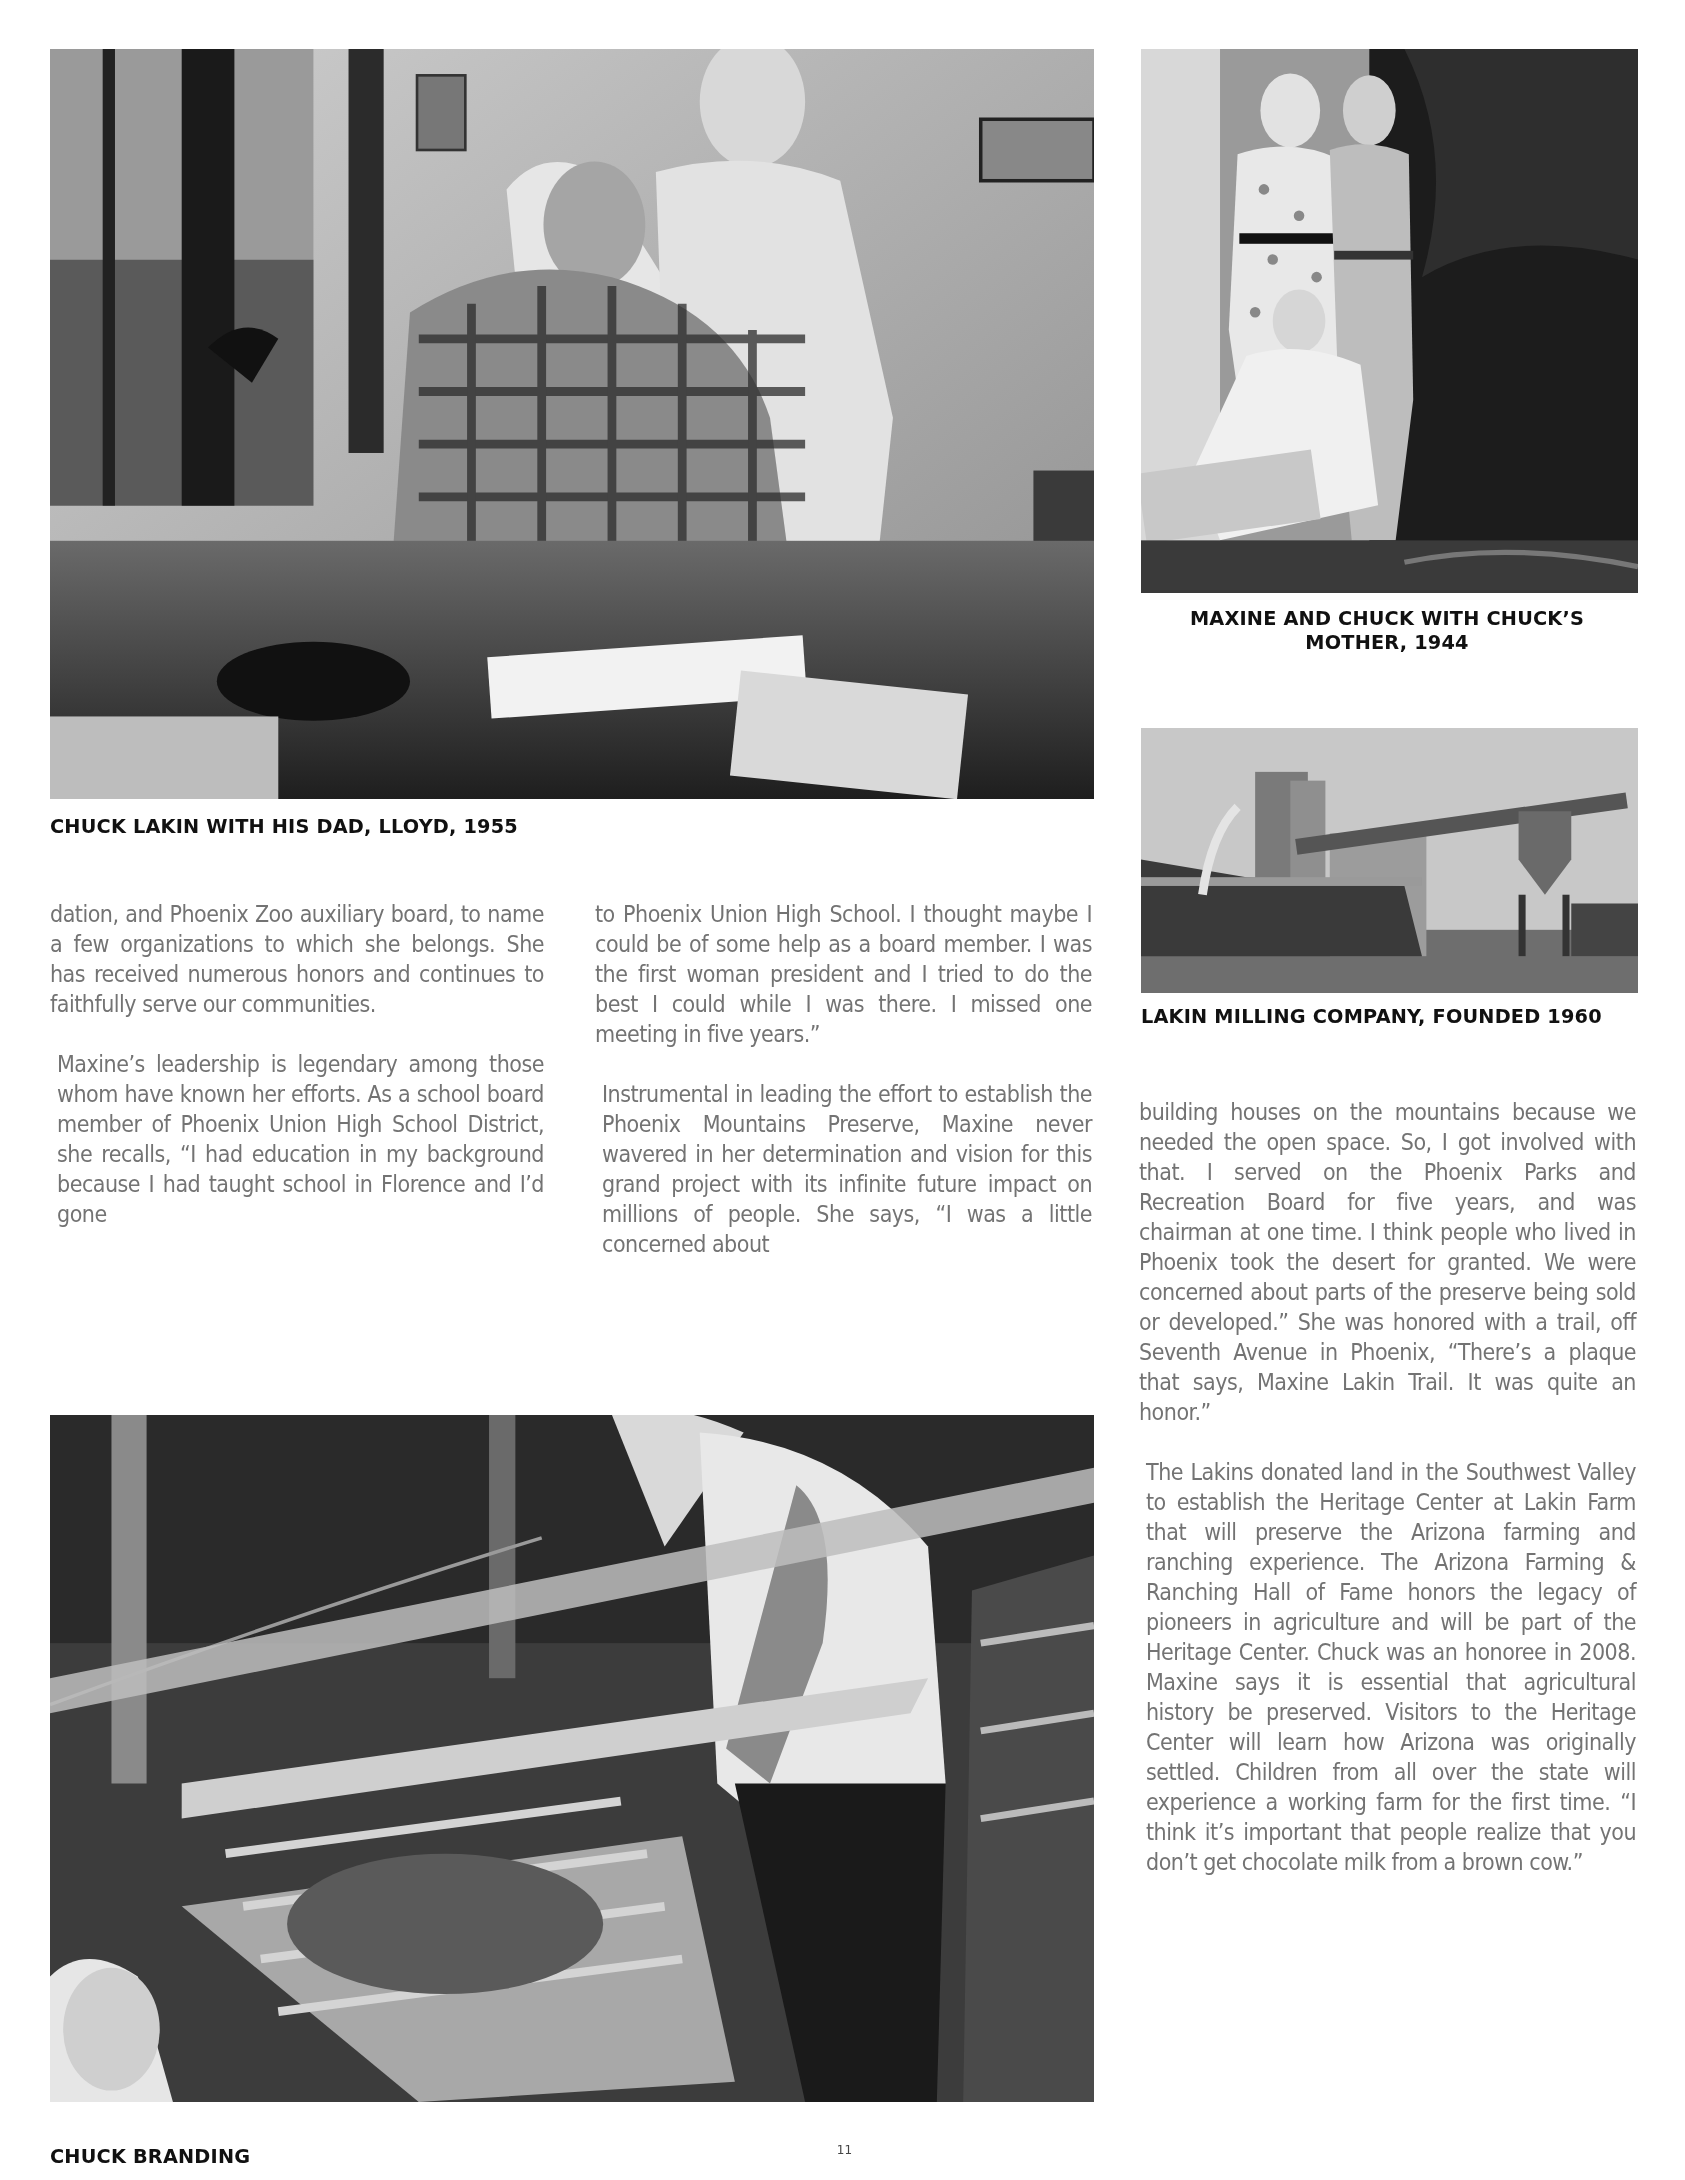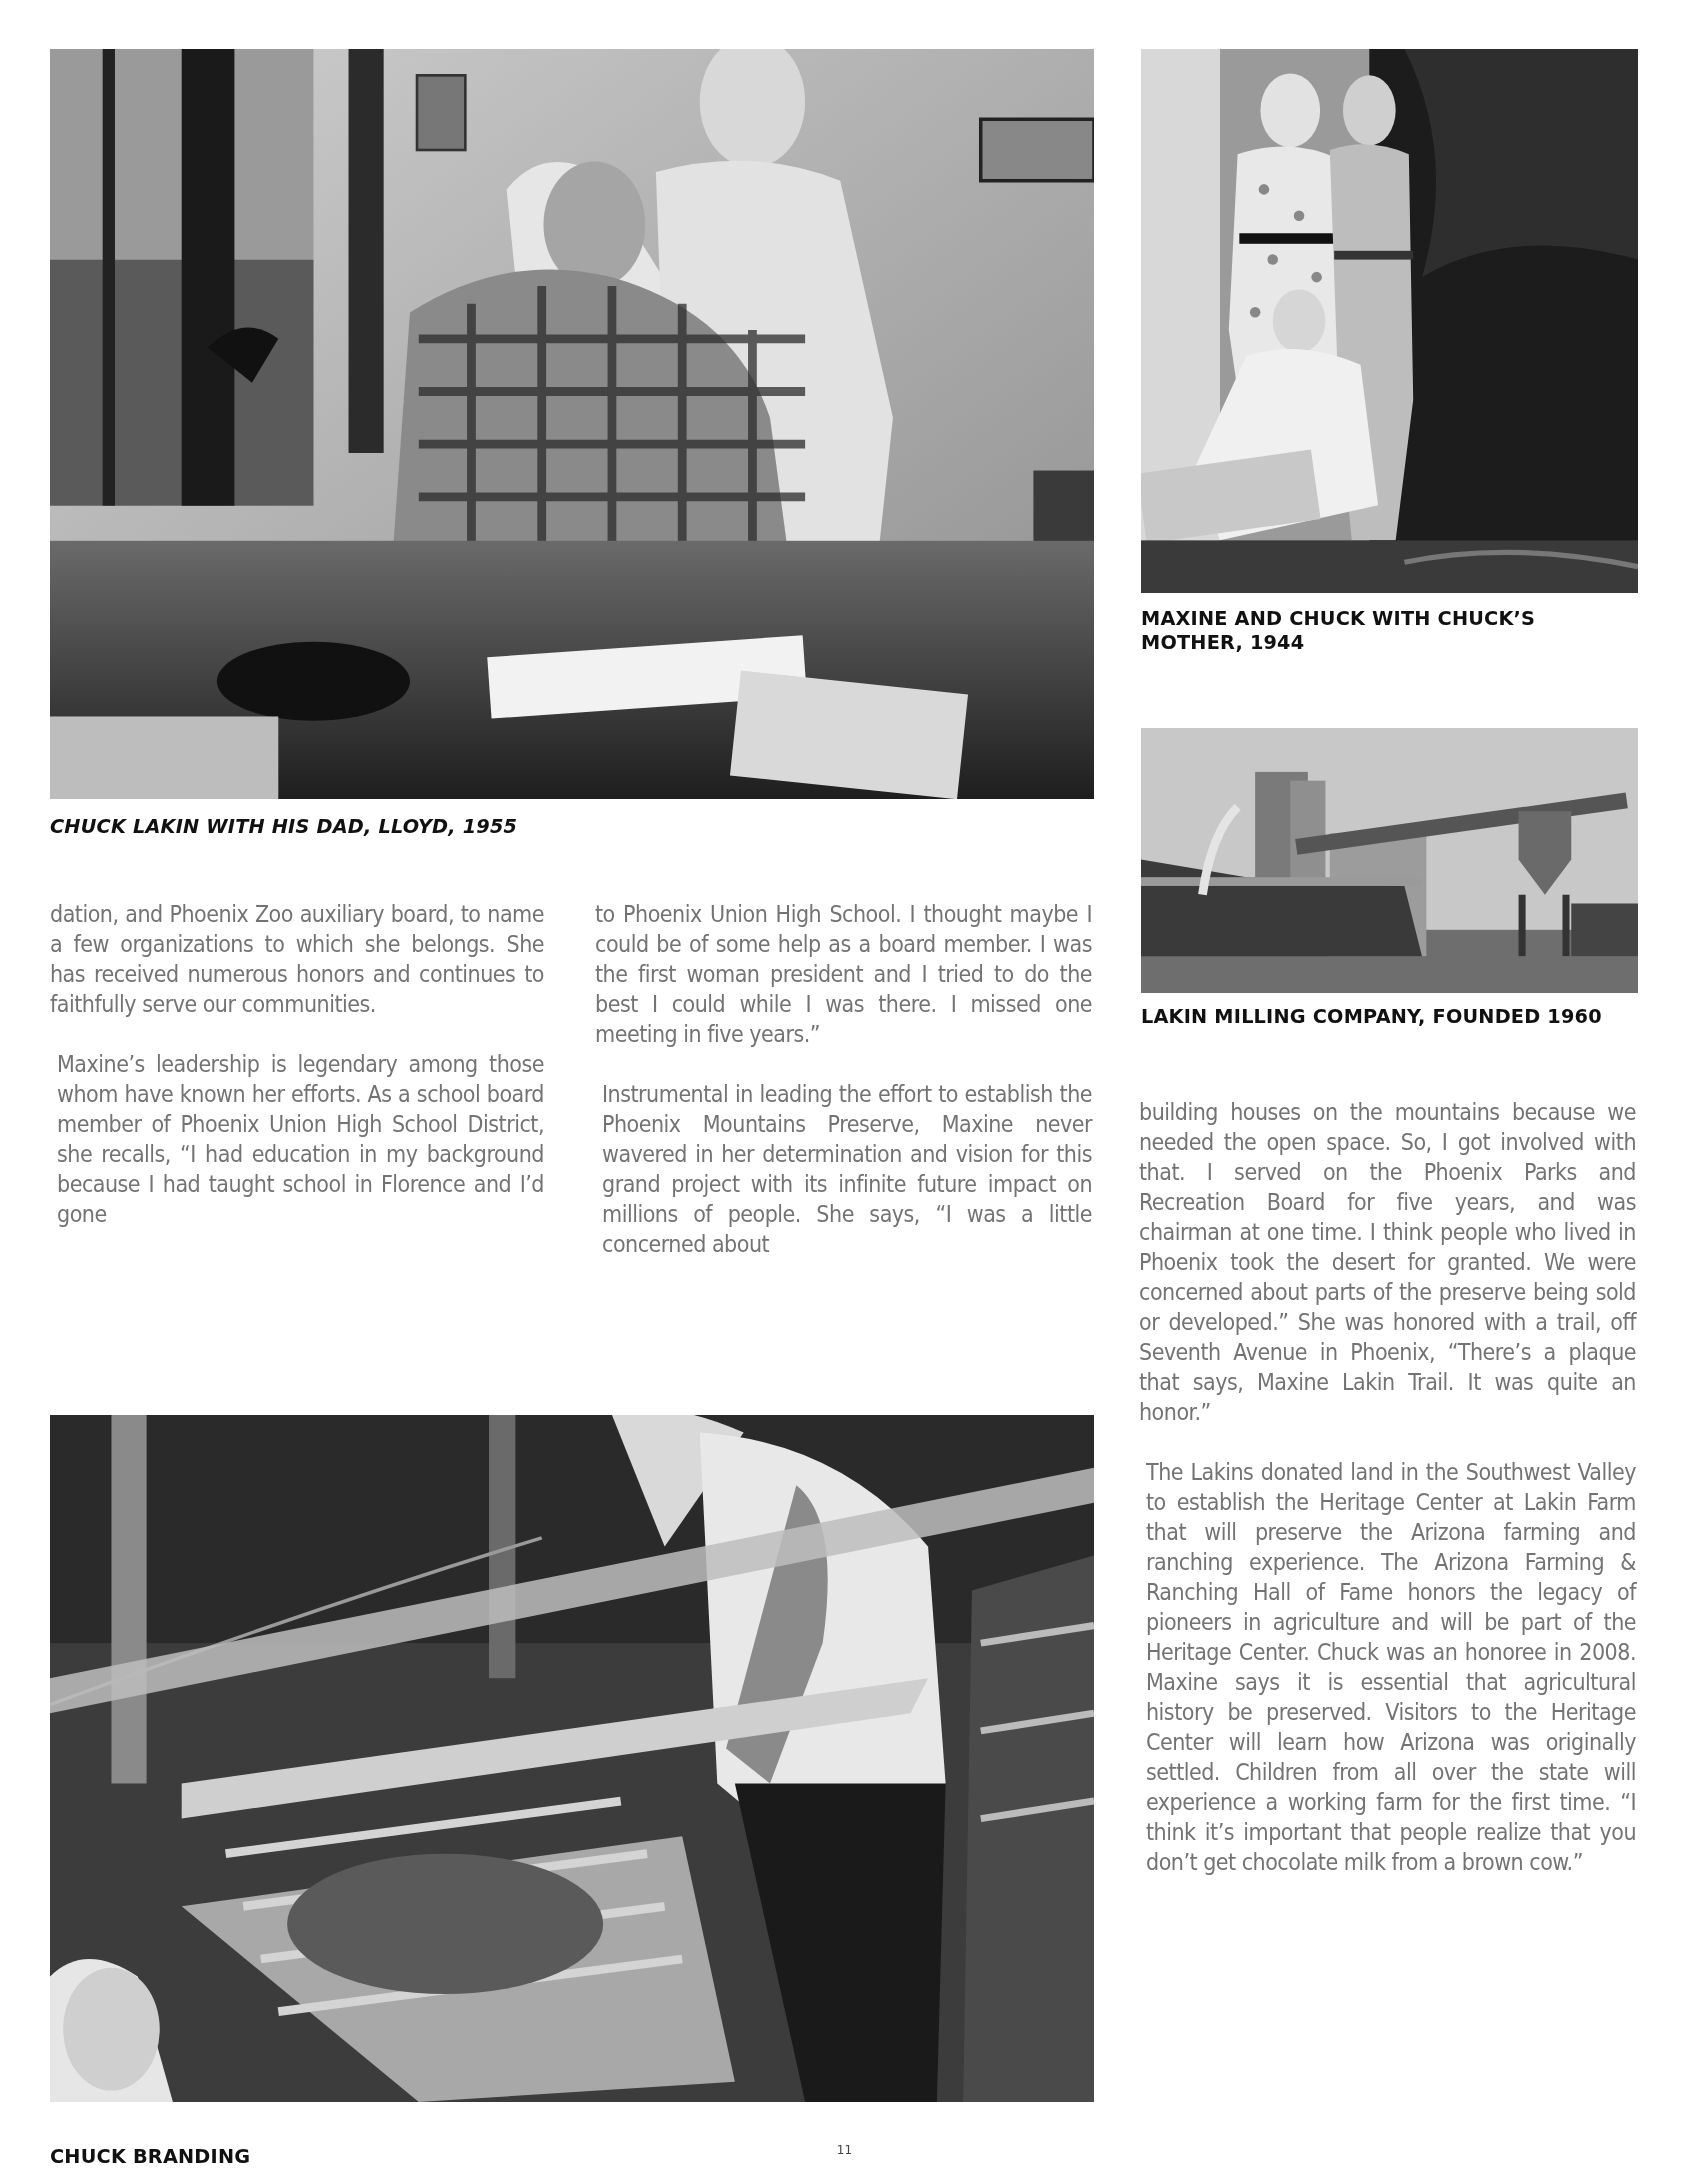--- a/index.html
+++ b/index.html
@@ -55,21 +55,21 @@
         <line x1="800" y1="320" x2="800" y2="720"></line>
     </g>
     <rect x="0" y="560" width="1189" height="294" fill="url(#desk)"></rect>
     <rect x="500" y="680" width="360" height="70" fill="#f2f2f2" transform="rotate(-4 680 715)"></rect>
     <ellipse cx="300" cy="720" rx="110" ry="45" fill="#111"></ellipse>
     <rect x="780" y="720" width="260" height="120" fill="#d9d9d9" transform="rotate(6 900 780)"></rect>
     <rect x="0" y="760" width="260" height="94" fill="#bdbdbd"></rect>
     <path d="M180 340 Q220 300 260 330 L230 380 Z" fill="#111"></path>
   </svg>
 </div>
-<div class="caption" style="left:50px; top:815px; width:1036px;font-style:italic;">CHUCK LAKIN WITH HIS DAD, LLOYD, 1955</div>
+<div class="caption" style="left:50px; top:815px; width:1036px;">CHUCK LAKIN WITH HIS DAD, LLOYD, 1955</div>
 
 <div class="photo" style="left:1141px; top:49px; width:497px; height:544px;">
   <svg viewBox="0 0 566 620" preserveAspectRatio="none">
     <rect width="566" height="620" fill="#9a9a9a"></rect>
     <rect x="0" y="0" width="90" height="620" fill="#d8d8d8"></rect>
     <rect x="260" y="0" width="306" height="620" fill="#1c1c1c"></rect>
     <path d="M300 0 Q360 120 320 260 Q420 200 566 240 L566 0 Z" fill="#2e2e2e"></path>
     <ellipse cx="170" cy="70" rx="34" ry="42" fill="#e2e2e2"></ellipse>
     <path d="M110 120 Q170 100 225 125 L230 330 L190 460 L120 460 L100 320 Z" fill="#e8e8e8"></path>
     <g fill="#888">
@@ -84,21 +84,21 @@
     <ellipse cx="260" cy="70" rx="30" ry="40" fill="#cfcfcf"></ellipse>
     <path d="M215 115 Q260 100 305 120 L310 400 L290 560 L240 560 L225 400 Z" fill="#bdbdbd"></path>
     <rect x="220" y="230" width="90" height="10" fill="#333"></rect>
     <ellipse cx="180" cy="310" rx="30" ry="36" fill="#d6d6d6"></ellipse>
     <path d="M120 350 Q180 330 250 360 L270 520 L90 560 L60 480 Z" fill="#f0f0f0"></path>
     <rect x="0" y="470" width="200" height="80" fill="#c8c8c8" transform="rotate(-8 100 510)"></rect>
     <rect x="0" y="560" width="566" height="60" fill="#3a3a3a"></rect>
     <path d="M300 585 Q420 560 566 590" stroke="#777" stroke-width="6" fill="none"></path>
   </svg>
 </div>
-<div class="caption" style="left:1141px; top:607px; width:492px;">MAXINE AND CHUCK WITH CHUCK’S MOTHER, 1944</div>
+<div class="caption" style="left:1141px; top:607px; width:492px;text-align:center;">MAXINE AND CHUCK WITH CHUCK’S MOTHER, 1944</div>
 
 <div class="photo" style="left:1141px; top:728px; width:497px; height:265px;">
   <svg viewBox="0 0 566 302" preserveAspectRatio="none">
     <rect width="566" height="302" fill="#b9b9b9"></rect>
     <rect x="0" y="0" width="566" height="240" fill="#c8c8c8"></rect>
     <rect x="0" y="230" width="566" height="72" fill="#6e6e6e"></rect>
     <rect x="130" y="50" width="60" height="200" fill="#7a7a7a"></rect>
     <rect x="170" y="60" width="40" height="140" fill="#8f8f8f"></rect>
     <rect x="215" y="120" width="110" height="140" fill="#9c9c9c"></rect>
     <rect x="175" y="100" width="380" height="18" fill="#555" transform="rotate(-8 365 109)"></rect>

